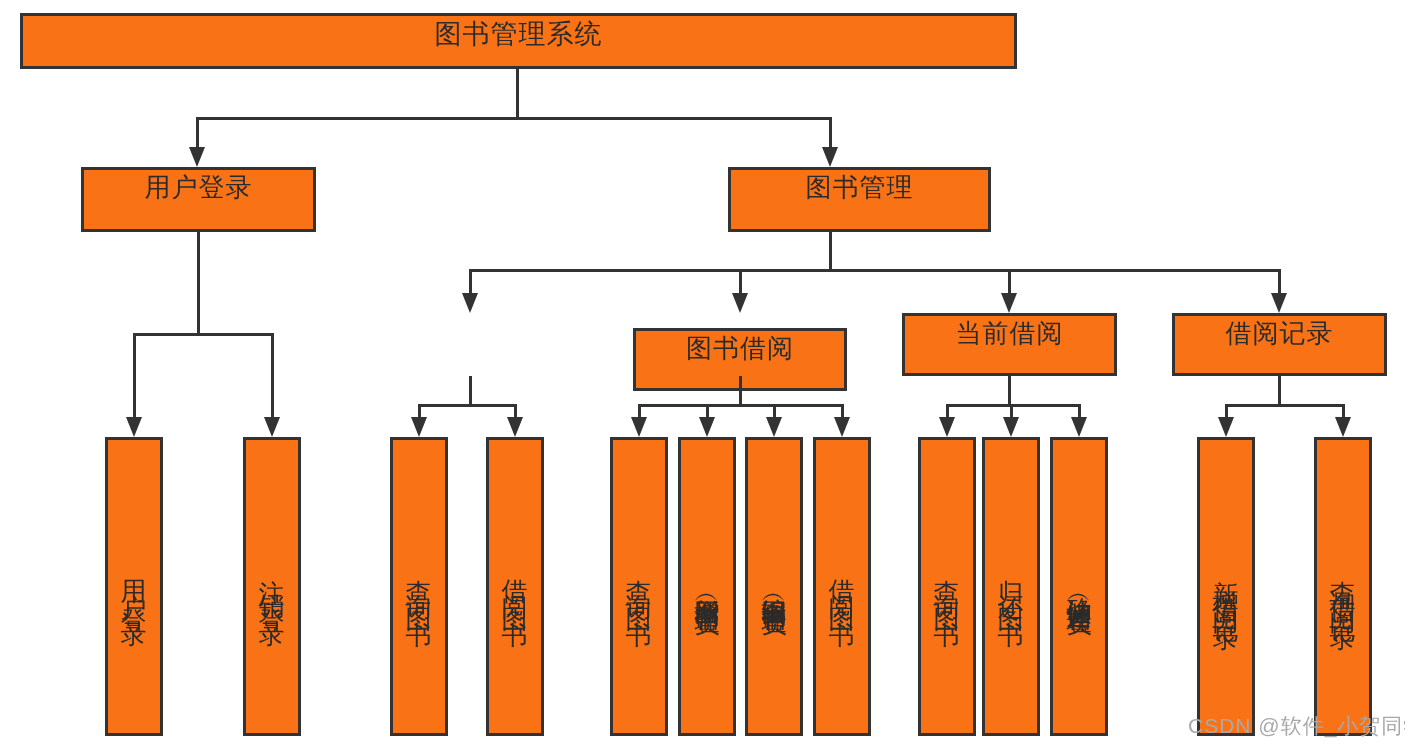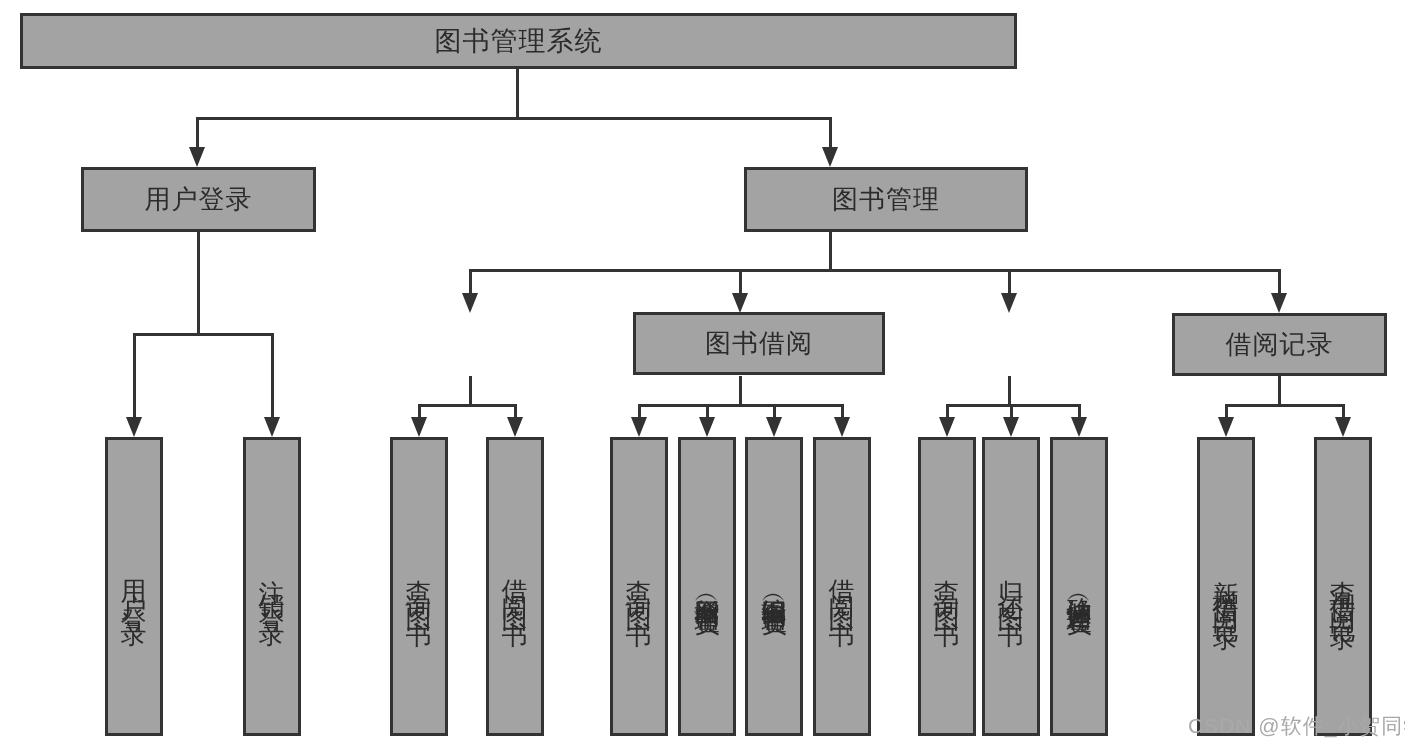--- a/index.html
+++ b/index.html
@@ -1,22 +1,22 @@
 <!DOCTYPE html>
 <html><head>
 <meta charset="utf-8">
 <style>
   html,body{margin:0;padding:0;background:#ffffff;}
   .canvas{
     position:relative;width:1405px;height:747px;background:#ffffff;overflow:hidden;
     font-family:"Liberation Sans","DejaVu Sans",sans-serif;color:#2b2b2b;
   }
   .box{
-    position:absolute;box-sizing:border-box;border:3px solid #333333;background:#a3a3a3;
-    display:flex;align-items:center;justify-content:center;text-align:center;
+    position:absolute;box-sizing:border-box;border:3px solid #333333;background:#f97316;
+    display:flex;justify-content:center;text-align:center;
   }
   .box span{display:block;}
   .root-label{font-size:27px;letter-spacing:1px;}
   .h-label{font-size:26px;letter-spacing:1px;}
   .leaf{border-width:3px;}
   .vt{
     writing-mode:vertical-rl;text-orientation:mixed;
     font-size:26px;letter-spacing:14px;line-height:1;
   }
   .vt.long{font-size:25px;letter-spacing:2px;}
@@ -44,21 +44,21 @@
   <div class="vl" style="left:515.5px;top:69px;height:49px"></div>
   <div class="hl" style="left:195.5px;top:117px;width:636px"></div>
   <div class="vl" style="left:195.5px;top:117px;height:33px"></div>
   <div class="ar" style="left:189px;top:147px"></div>
   <div class="vl" style="left:828.5px;top:117px;height:33px"></div>
   <div class="ar" style="left:822px;top:147px"></div>
 
   <div class="box" style="left:81px;top:167px;width:235px;height:65px">
     <span class="h-label">用户登录</span>
   </div>
-  <div class="box" style="left:744px;top:167px;width:284px;height:65px">
+  <div class="box" style="left:728px;top:167px;width:263px;height:65px">
     <span class="h-label">图书管理</span>
   </div>
 
   <div class="vl" style="left:196.5px;top:232px;height:104px"></div>
   <div class="hl" style="left:132.5px;top:333px;width:141px"></div>
   <div class="vl" style="left:132.5px;top:333px;height:86px"></div>
   <div class="ar" style="left:126px;top:417px"></div>
   <div class="vl" style="left:270.5px;top:333px;height:86px"></div>
   <div class="ar" style="left:264px;top:417px"></div>
 
@@ -66,22 +66,25 @@
   <div class="hl" style="left:468.5px;top:269px;width:812px"></div>
   <div class="vl" style="left:468.5px;top:269px;height:26px"></div>
   <div class="ar" style="left:462px;top:293px"></div>
   <div class="vl" style="left:738.5px;top:269px;height:26px"></div>
   <div class="ar" style="left:732px;top:293px"></div>
   <div class="vl" style="left:1007.5px;top:269px;height:26px"></div>
   <div class="ar" style="left:1001px;top:293px"></div>
   <div class="vl" style="left:1277.5px;top:269px;height:26px"></div>
   <div class="ar" style="left:1271px;top:293px"></div>
 
-  <div class="box" style="left:633px;top:312px;width:252px;height:63px">
+  <div class="box" style="left:633px;top:328px;width:214px;height:63px">
     <span class="h-label">图书借阅</span>
+  </div>
+  <div class="box" style="left:902px;top:313px;width:215px;height:63px">
+    <span class="h-label">当前借阅</span>
   </div>
   <div class="box" style="left:1172px;top:313px;width:215px;height:63px">
     <span class="h-label">借阅记录</span>
   </div>
 
   <div class="vl" style="left:468.5px;top:376px;height:31px"></div>
   <div class="hl" style="left:417.5px;top:404px;width:99px"></div>
   <div class="vl" style="left:417.5px;top:404px;height:16px"></div>
   <div class="ar" style="left:411px;top:417px"></div>
   <div class="vl" style="left:513.5px;top:404px;height:16px"></div>

